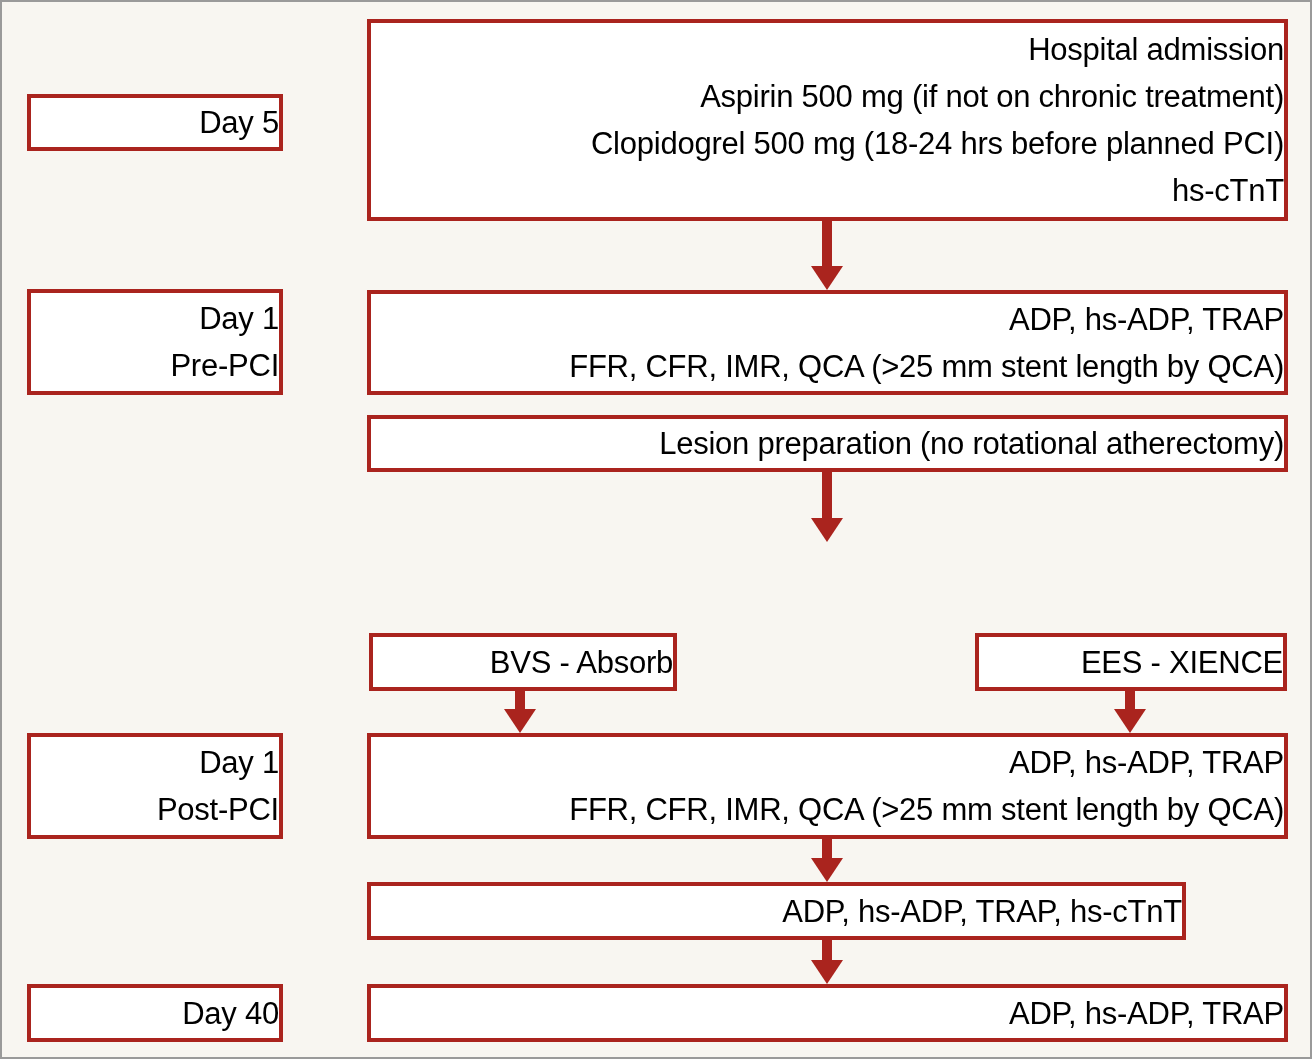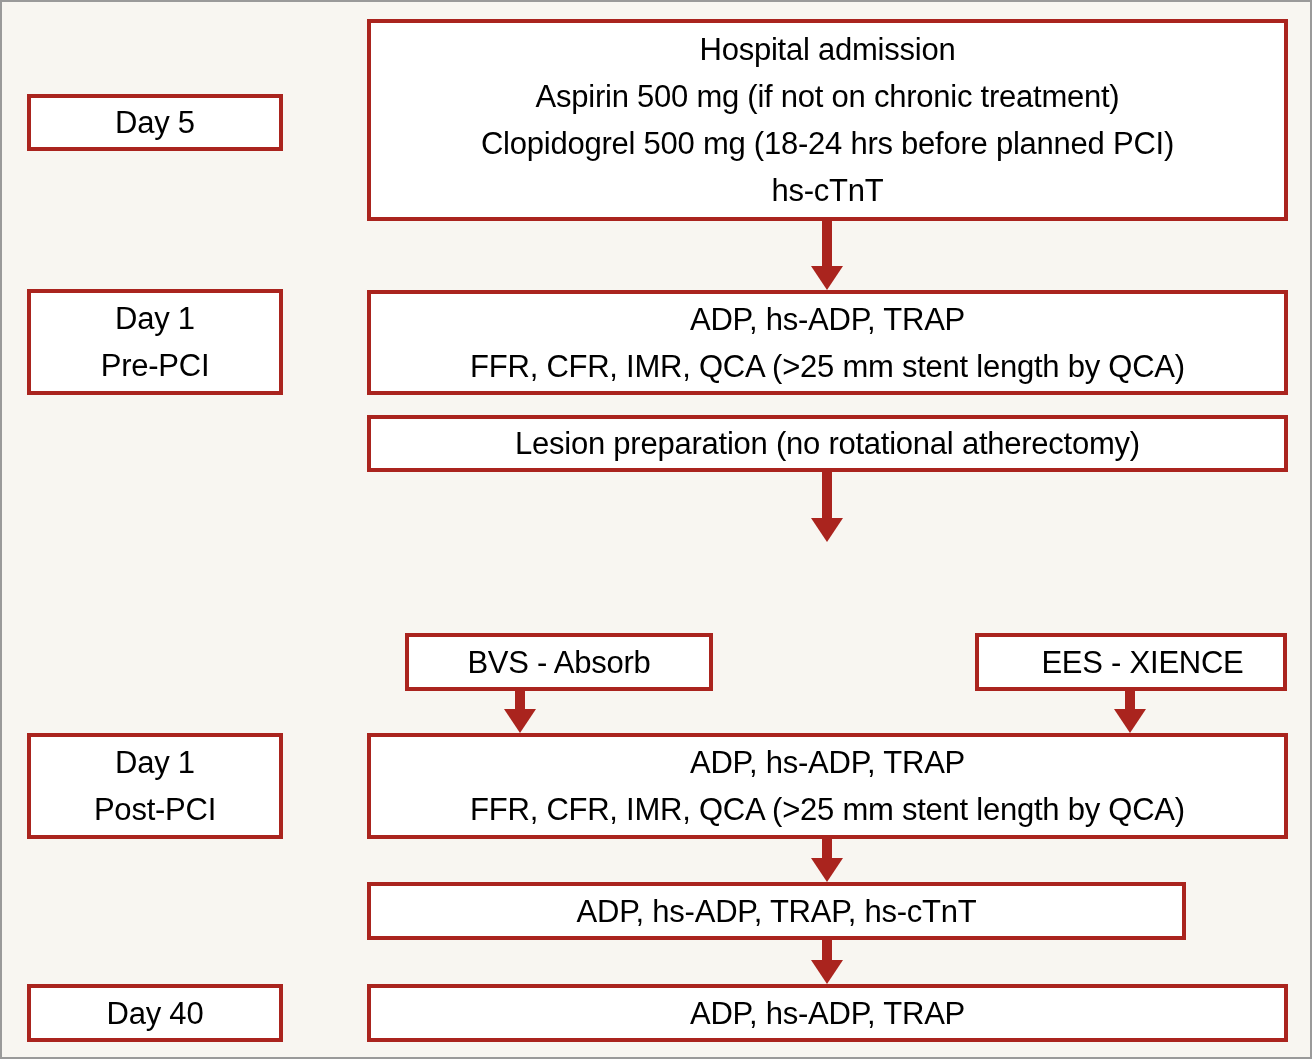--- a/index.html
+++ b/index.html
@@ -16,40 +16,40 @@
     overflow: hidden;
     letter-spacing: -0.015em;
   }
 
   .box {
     position: absolute;
     background: var(--fill, #ffffff);
     border: 4px solid var(--accent, #aa241e);
     display: flex;
     flex-direction: column;
-    align-items: center;
+    align-items: flex-end;
     justify-content: center;
     text-align: center;
     font-size: 31px;
     line-height: 47px;
   }
 
   
   .b-day0      { left: 25px;  top: 92px;  width: 256px; height: 57px;  }
   .b-day1pre   { left: 25px;  top: 287px; width: 256px; height: 106px; }
   .b-day1post  { left: 25px;  top: 731px; width: 256px; height: 106px; }
   .b-day2      { left: 25px;  top: 880px; width: 256px; height: 58px;  }
   .b-day30     { left: 25px;  top: 982px; width: 256px; height: 58px;  }
 
   
   .b-admission { left: 365px; top: 17px;  width: 921px; height: 202px; }
   .b-prepci    { left: 365px; top: 288px; width: 921px; height: 105px; }
   .b-lesion    { left: 365px; top: 413px; width: 921px; height: 57px;  }
   .b-random    { left: 365px; top: 540px; width: 921px; height: 58px;  }
-  .b-bvs       { left: 367px; top: 631px; width: 308px; height: 58px; margin-left: 36px;  }
+  .b-bvs       { left: 367px; top: 631px; width: 308px; height: 58px;  }
   .b-ees       { left: 973px; top: 631px; width: 312px; height: 58px; padding-left: 23px;  }
   .b-postpci   { left: 365px; top: 731px; width: 921px; height: 106px; }
   .b-day2main  { left: 365px; top: 880px; width: 819px; height: 58px;  }
   .b-day30main { left: 365px; top: 982px; width: 921px; height: 58px;  }
 
   
   .arrow { position: absolute; width: 32px; }
   .arrow .shaft {
     position: absolute;
     left: 50%; transform: translateX(-50%);

